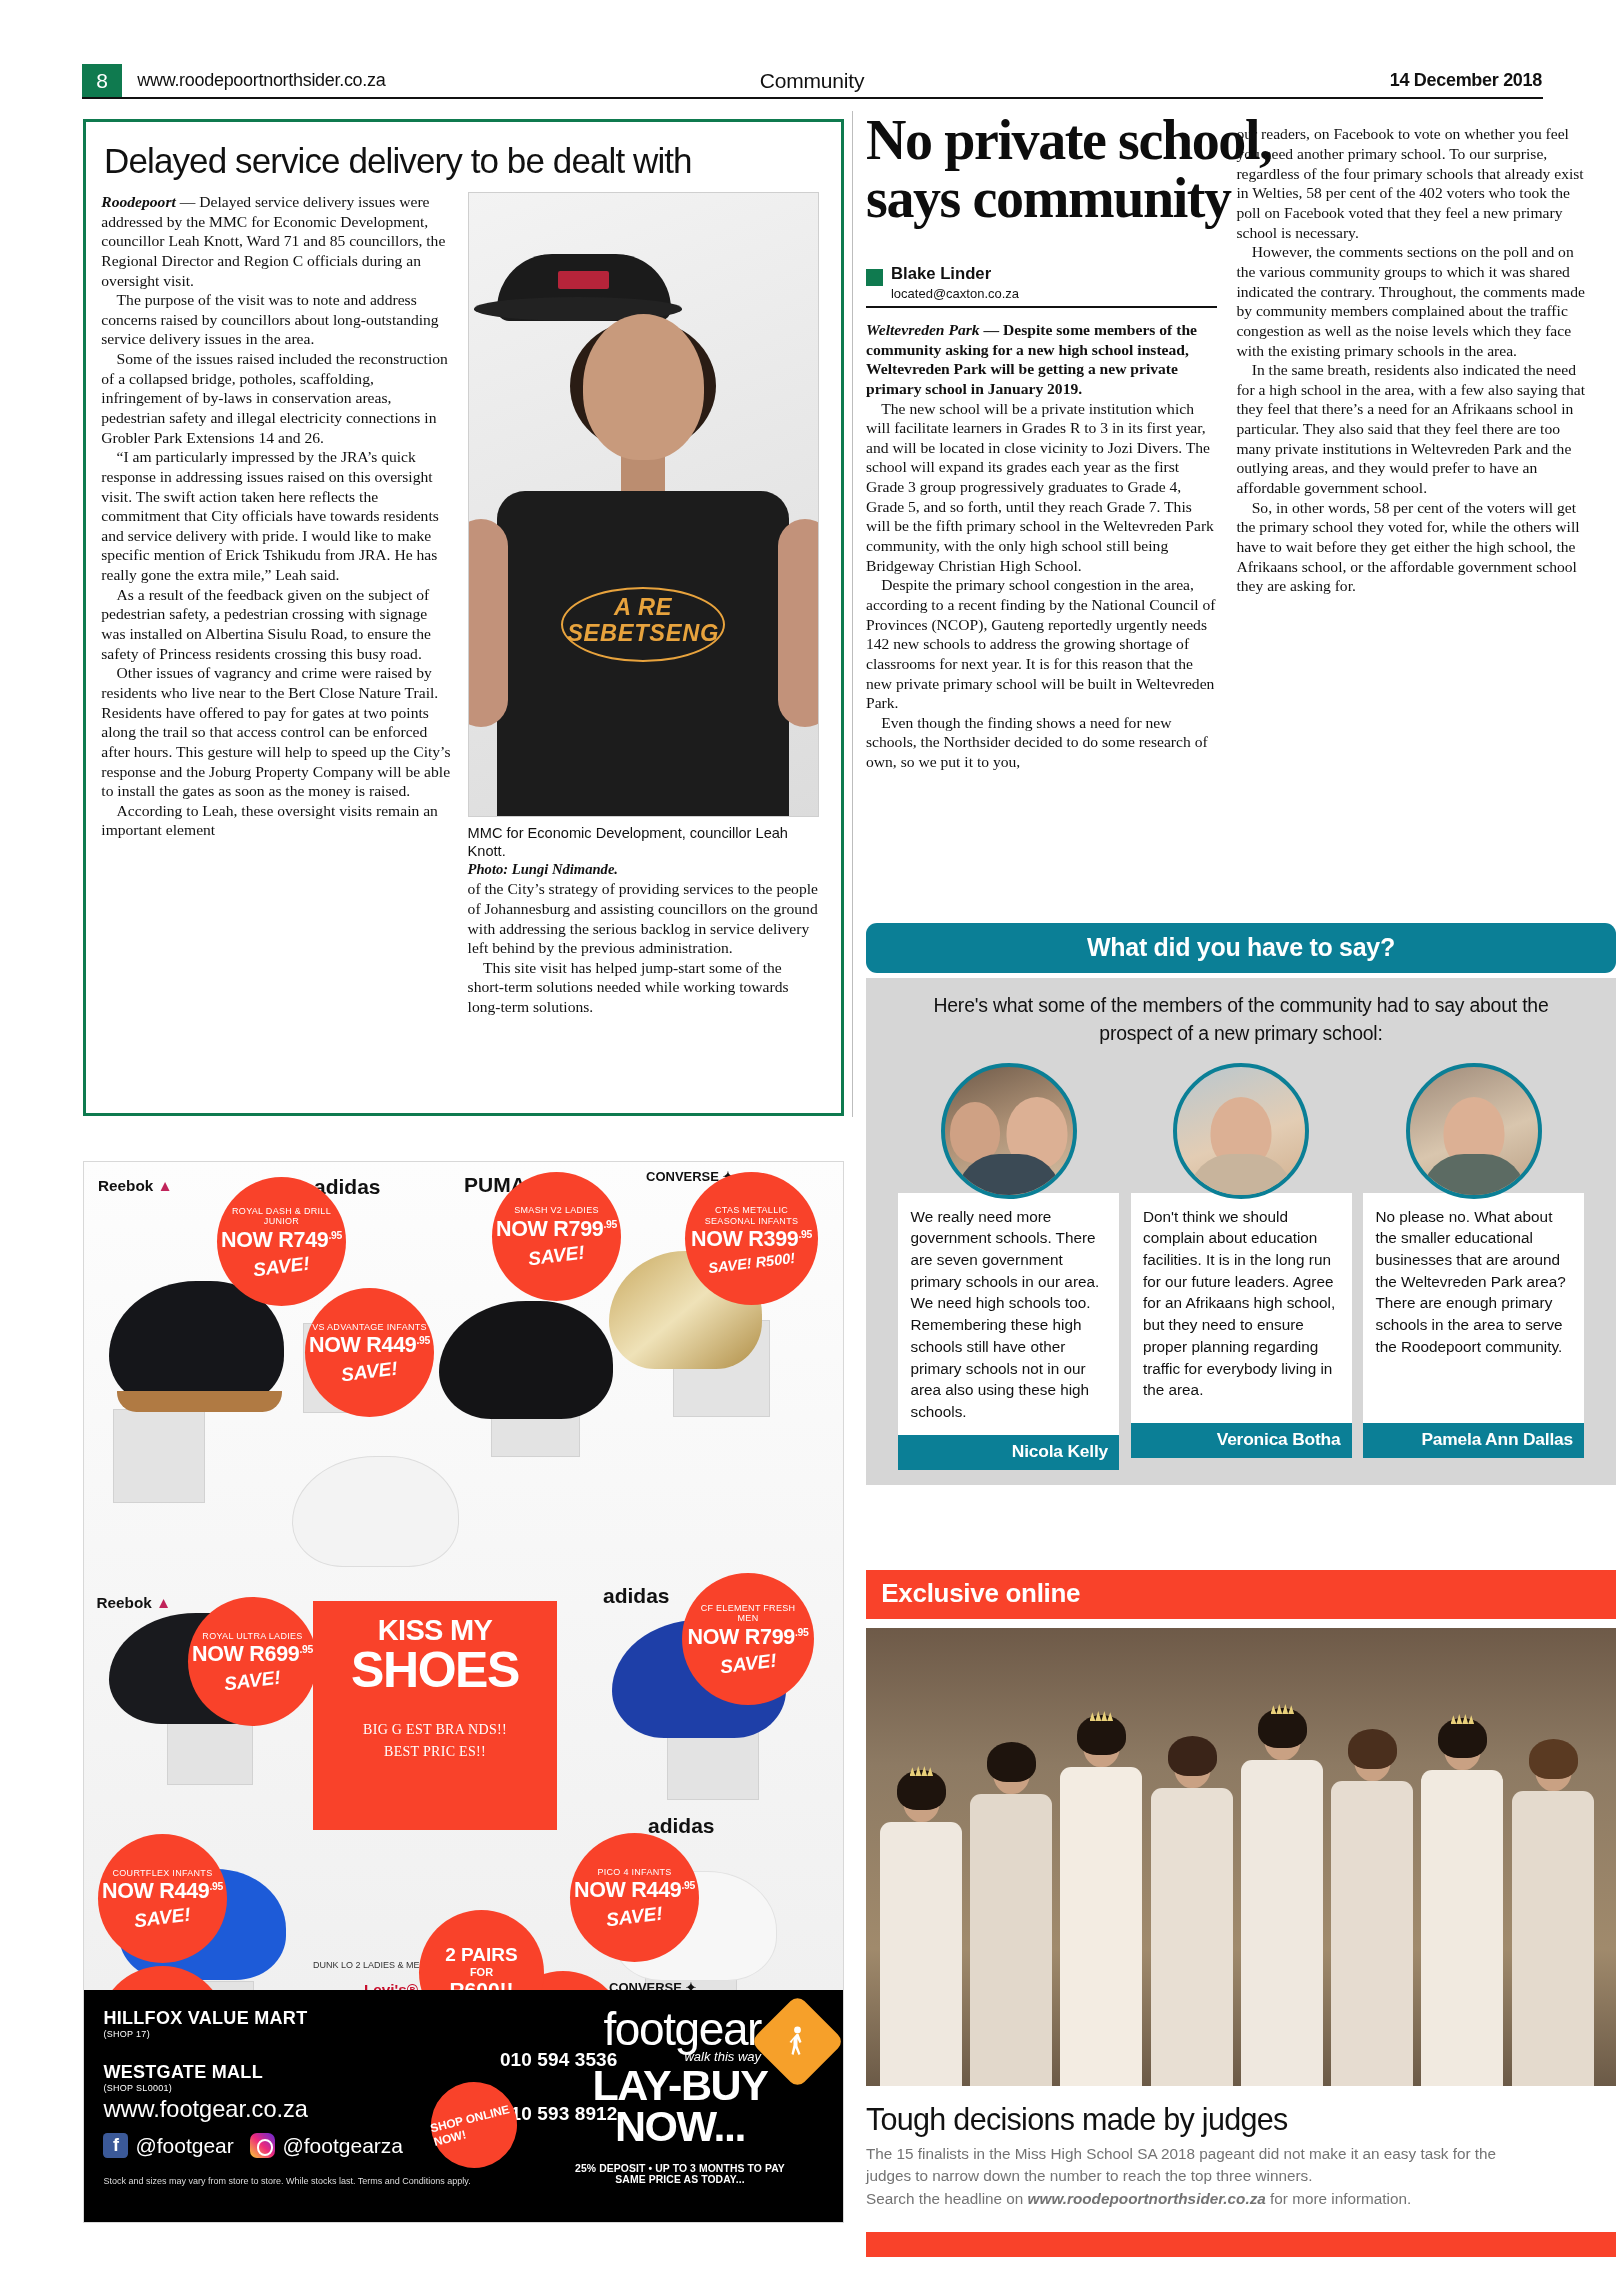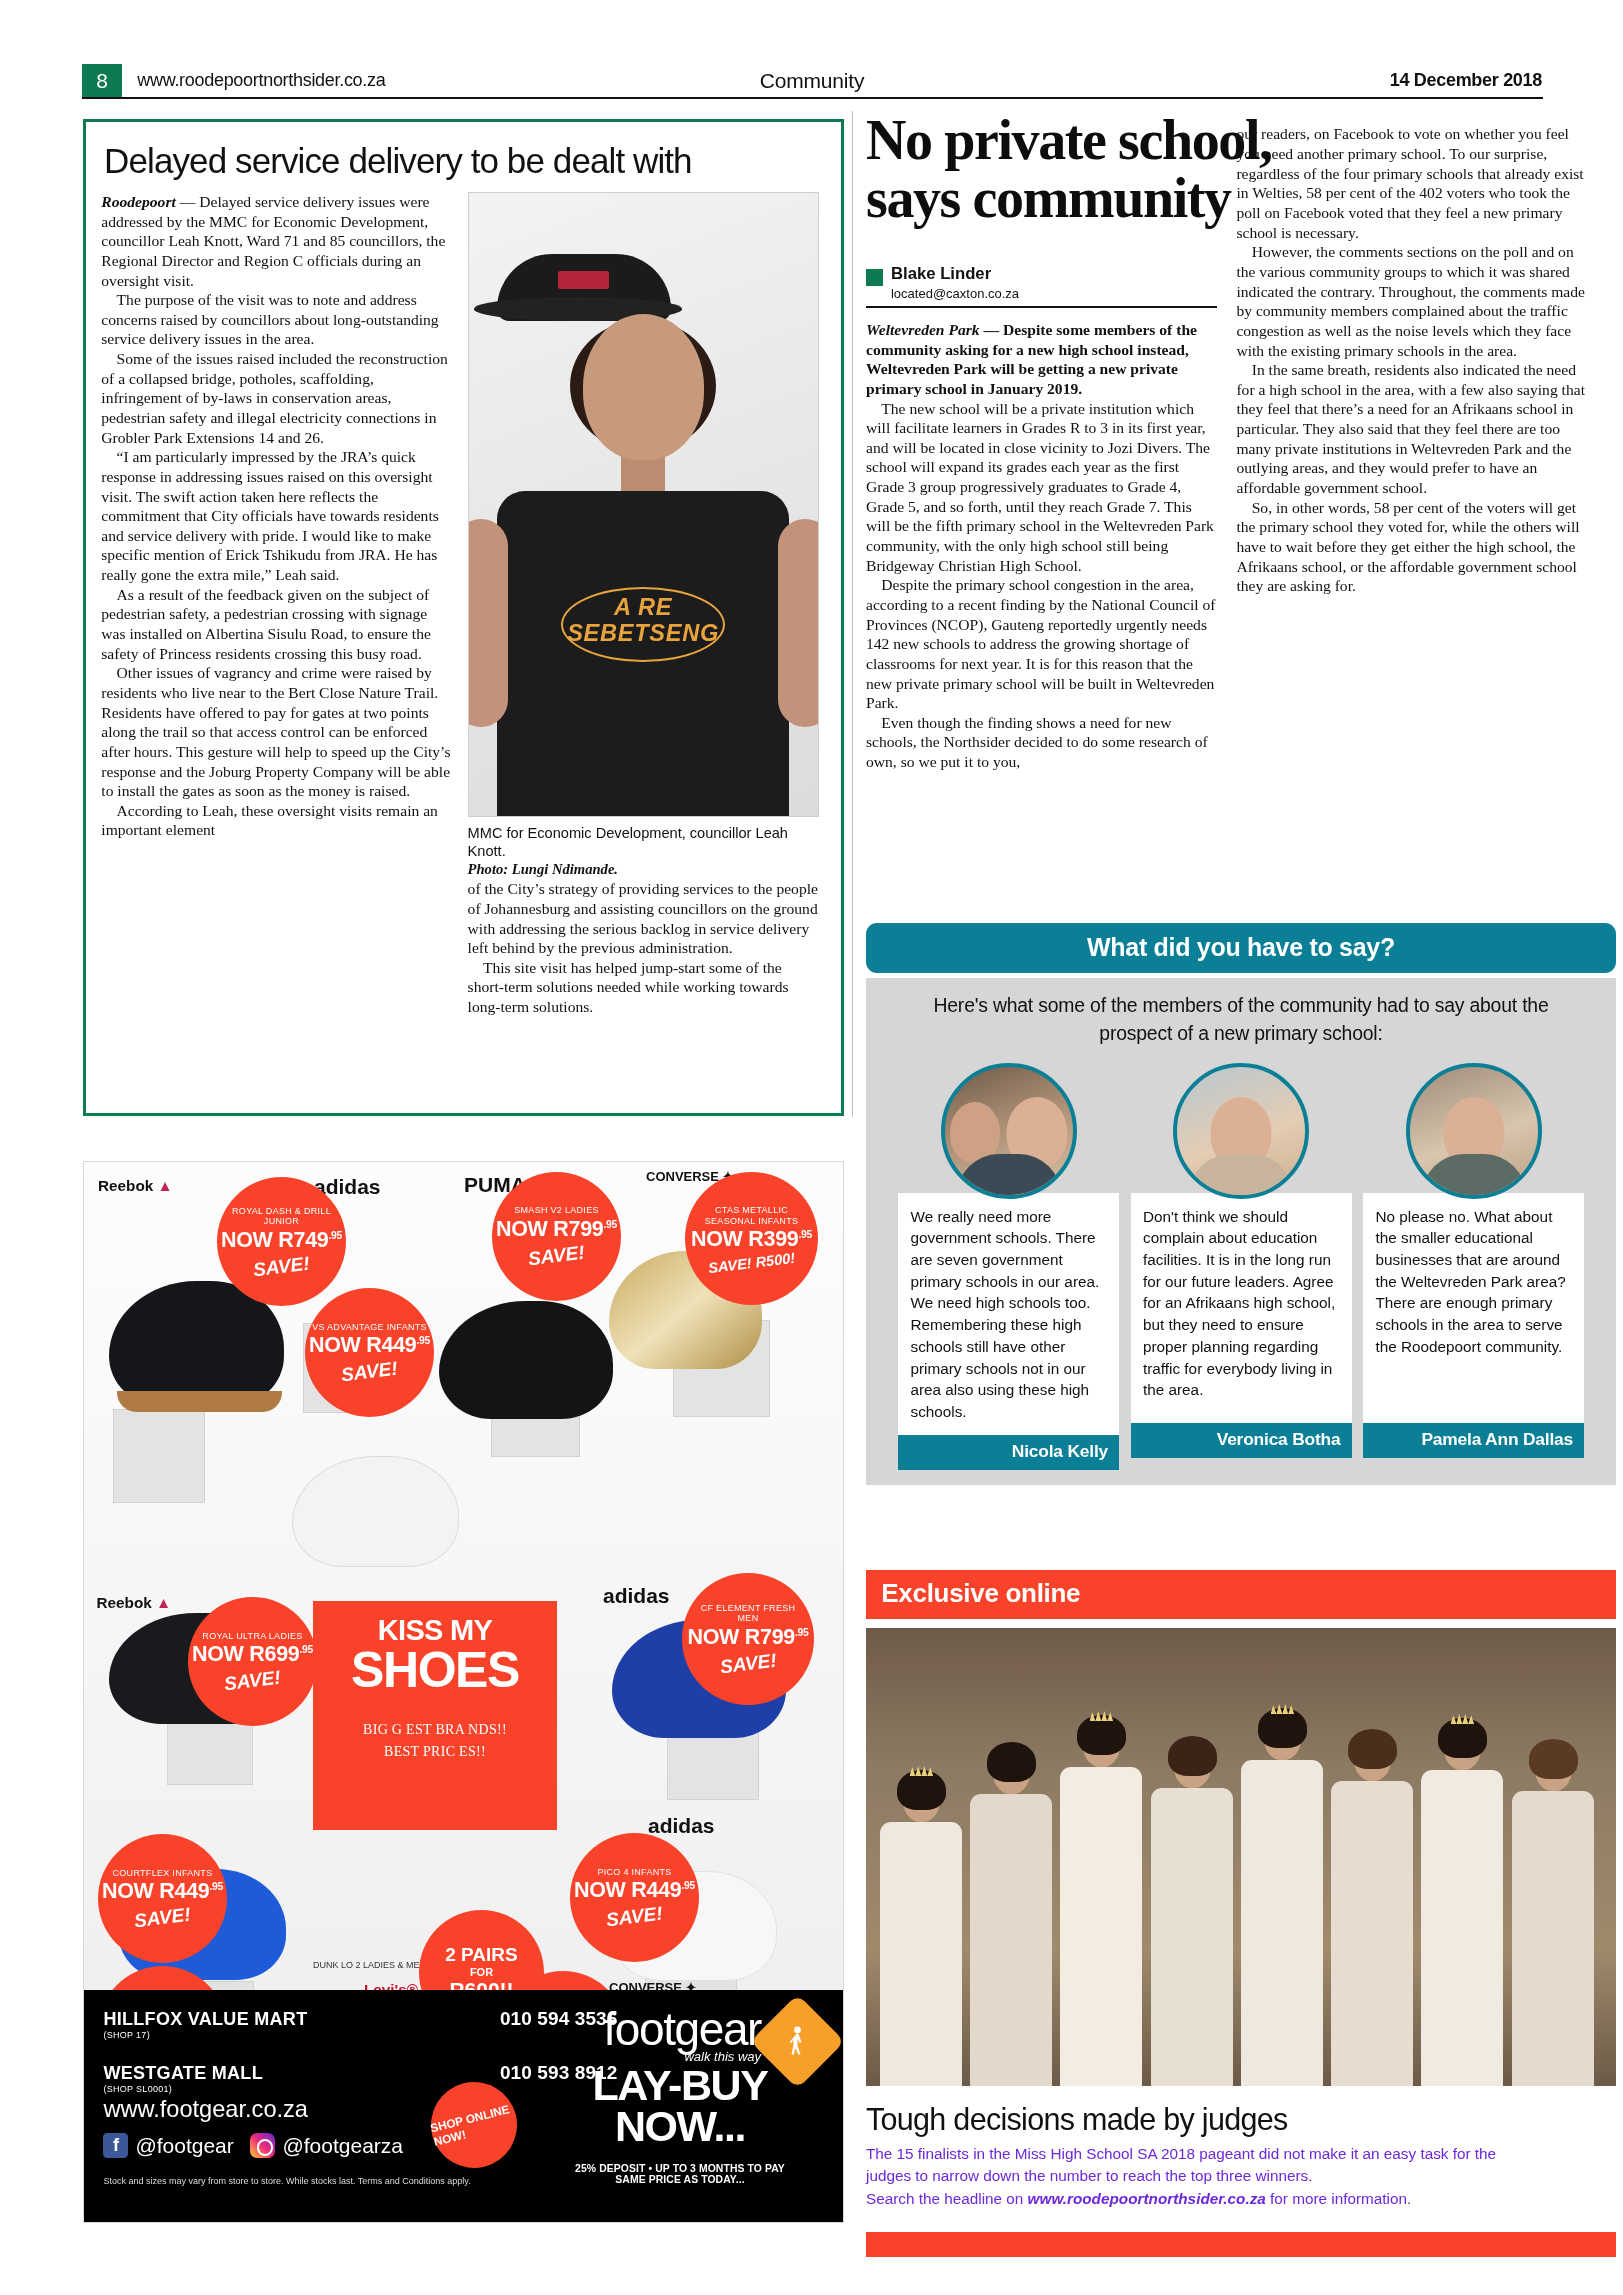--- a/index.html
+++ b/index.html
@@ -137,21 +137,21 @@
   .pg { position:absolute; bottom:0; }
   .pg .head { width:37px;height:46px;background:#c9a183;border-radius:50% 50% 46% 46%;margin:0 auto;position:relative;}
   .pg .hair { position:absolute; left:-5.6px; top:-5.6px; width:49px;height:40px;background:#1e140d;border-radius:50% 50% 40% 40%;}
   .pg .crown { position:absolute; left:7px; top:-11px; width:23.6px;height:11px;background:#e9d07a;
      clip-path: polygon(0 100%,12% 20%,25% 100%,37% 10%,50% 100%,63% 10%,75% 100%,88% 20%,100% 100%); }
   .pg .body { width:82px; background:#efe8df; border-radius:11px 11px 0 0; }
   .excl-caption-title {
     position:absolute; left:866px; top:2102px; font-size:30.5px; color:#111; letter-spacing:-0.7px;
   }
   .excl-caption-body {
-    position:absolute; left:866px; top:2143px; width:750px; font-size:15.3px; line-height:1.46; color:#6d28d9;
+    position:absolute; left:866px; top:2143px; width:750px; font-size:15.3px; line-height:1.46; color:#737373;
   }
   .excl-caption-body b { font-weight:bold; font-style:italic; }
   .excl-bottom-bar {
     position:absolute; left:866px; top:2232px; width:750px; height:25px; background:#f9422a;
   }
 
   
   .ad {
     position:absolute; left:83px; top:1161px; width:761px; height:1062px;
     background:#ffffff; border:0.7px solid #d8d8d8; overflow:hidden;
@@ -177,21 +177,21 @@
   .kiss-3 { font-size:14px; font-family:"Liberation Serif", serif; margin-top:28px; letter-spacing:0.3px; }
   .kiss-4 { font-size:14px; font-family:"Liberation Serif", serif; margin-top:5.6px; letter-spacing:0.3px;}
   .pairs-circle {
     position:absolute; left:335px; top:748px; width:125px; height:125px; background:#f9422a;
     border-radius:50%; color:#fff; display:flex; flex-direction:column; align-items:center;
     justify-content:center; font-weight:bold;
   }
   .pairs-circle .p1{font-size:19px;} .pairs-circle .p2{font-size:11px;} .pairs-circle .p3{font-size:21px;}
 
   .ad-footer { position:absolute; left:0; right:0; bottom:0; height:232px; background:#000; color:#fff; }
-  .store-row { position:absolute; color:#fff; }
+  .store-row { position:absolute; color:#fff;flex-direction:column; }
   .store-name { font-size:18px; font-weight:bold; letter-spacing:0.3px; }
   .store-shop { font-size:9px; letter-spacing:0.3px; }
   .store-phone { font-size:19px; font-weight:bold; letter-spacing:0.1px; }
   .fg-logo { position:absolute; right:82px; top:18px; text-align:right; }
   .fg-word { font-size:46px; letter-spacing:-1.4px; color:#fff; line-height:0.95; }
   .fg-tag { font-size:13px; font-style:italic; color:#fff; margin-top:-2.8px; }
   .fg-diamond {
     position:absolute; right:12.5px; top:18px; width:67px; height:67px; background:#f6a02a;
     border-radius:9.7px; transform:rotate(45deg);
   }

